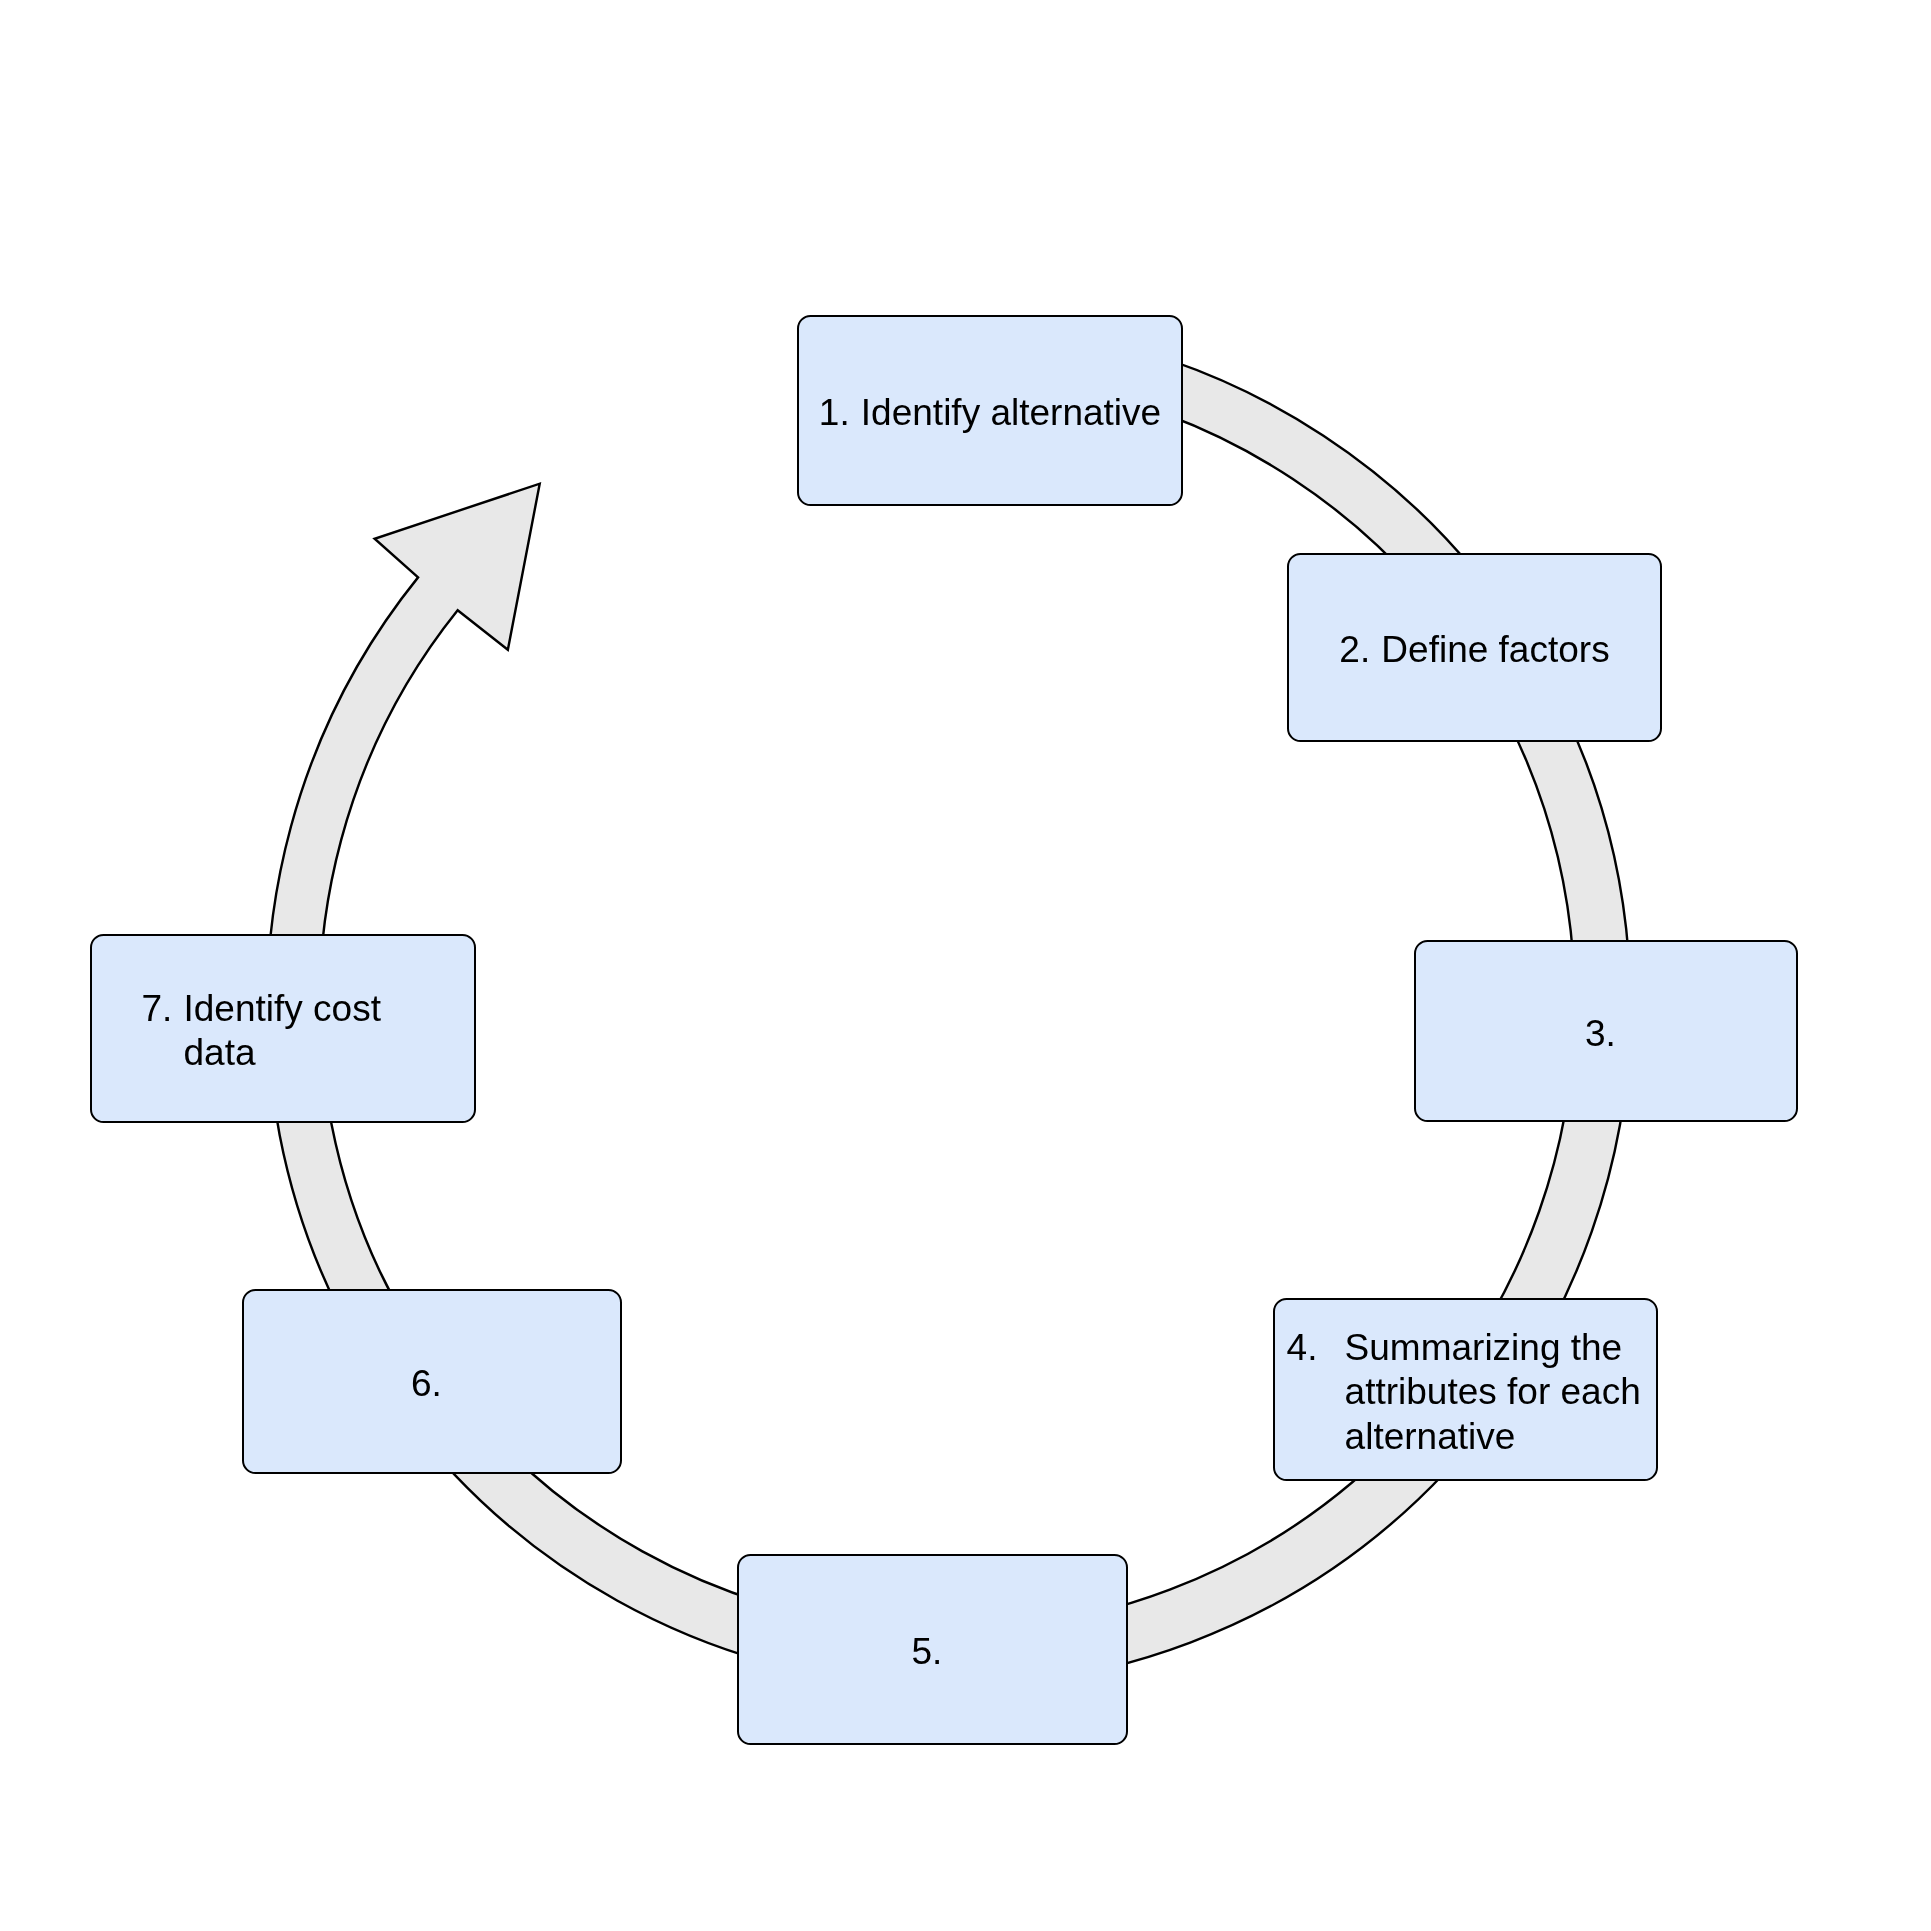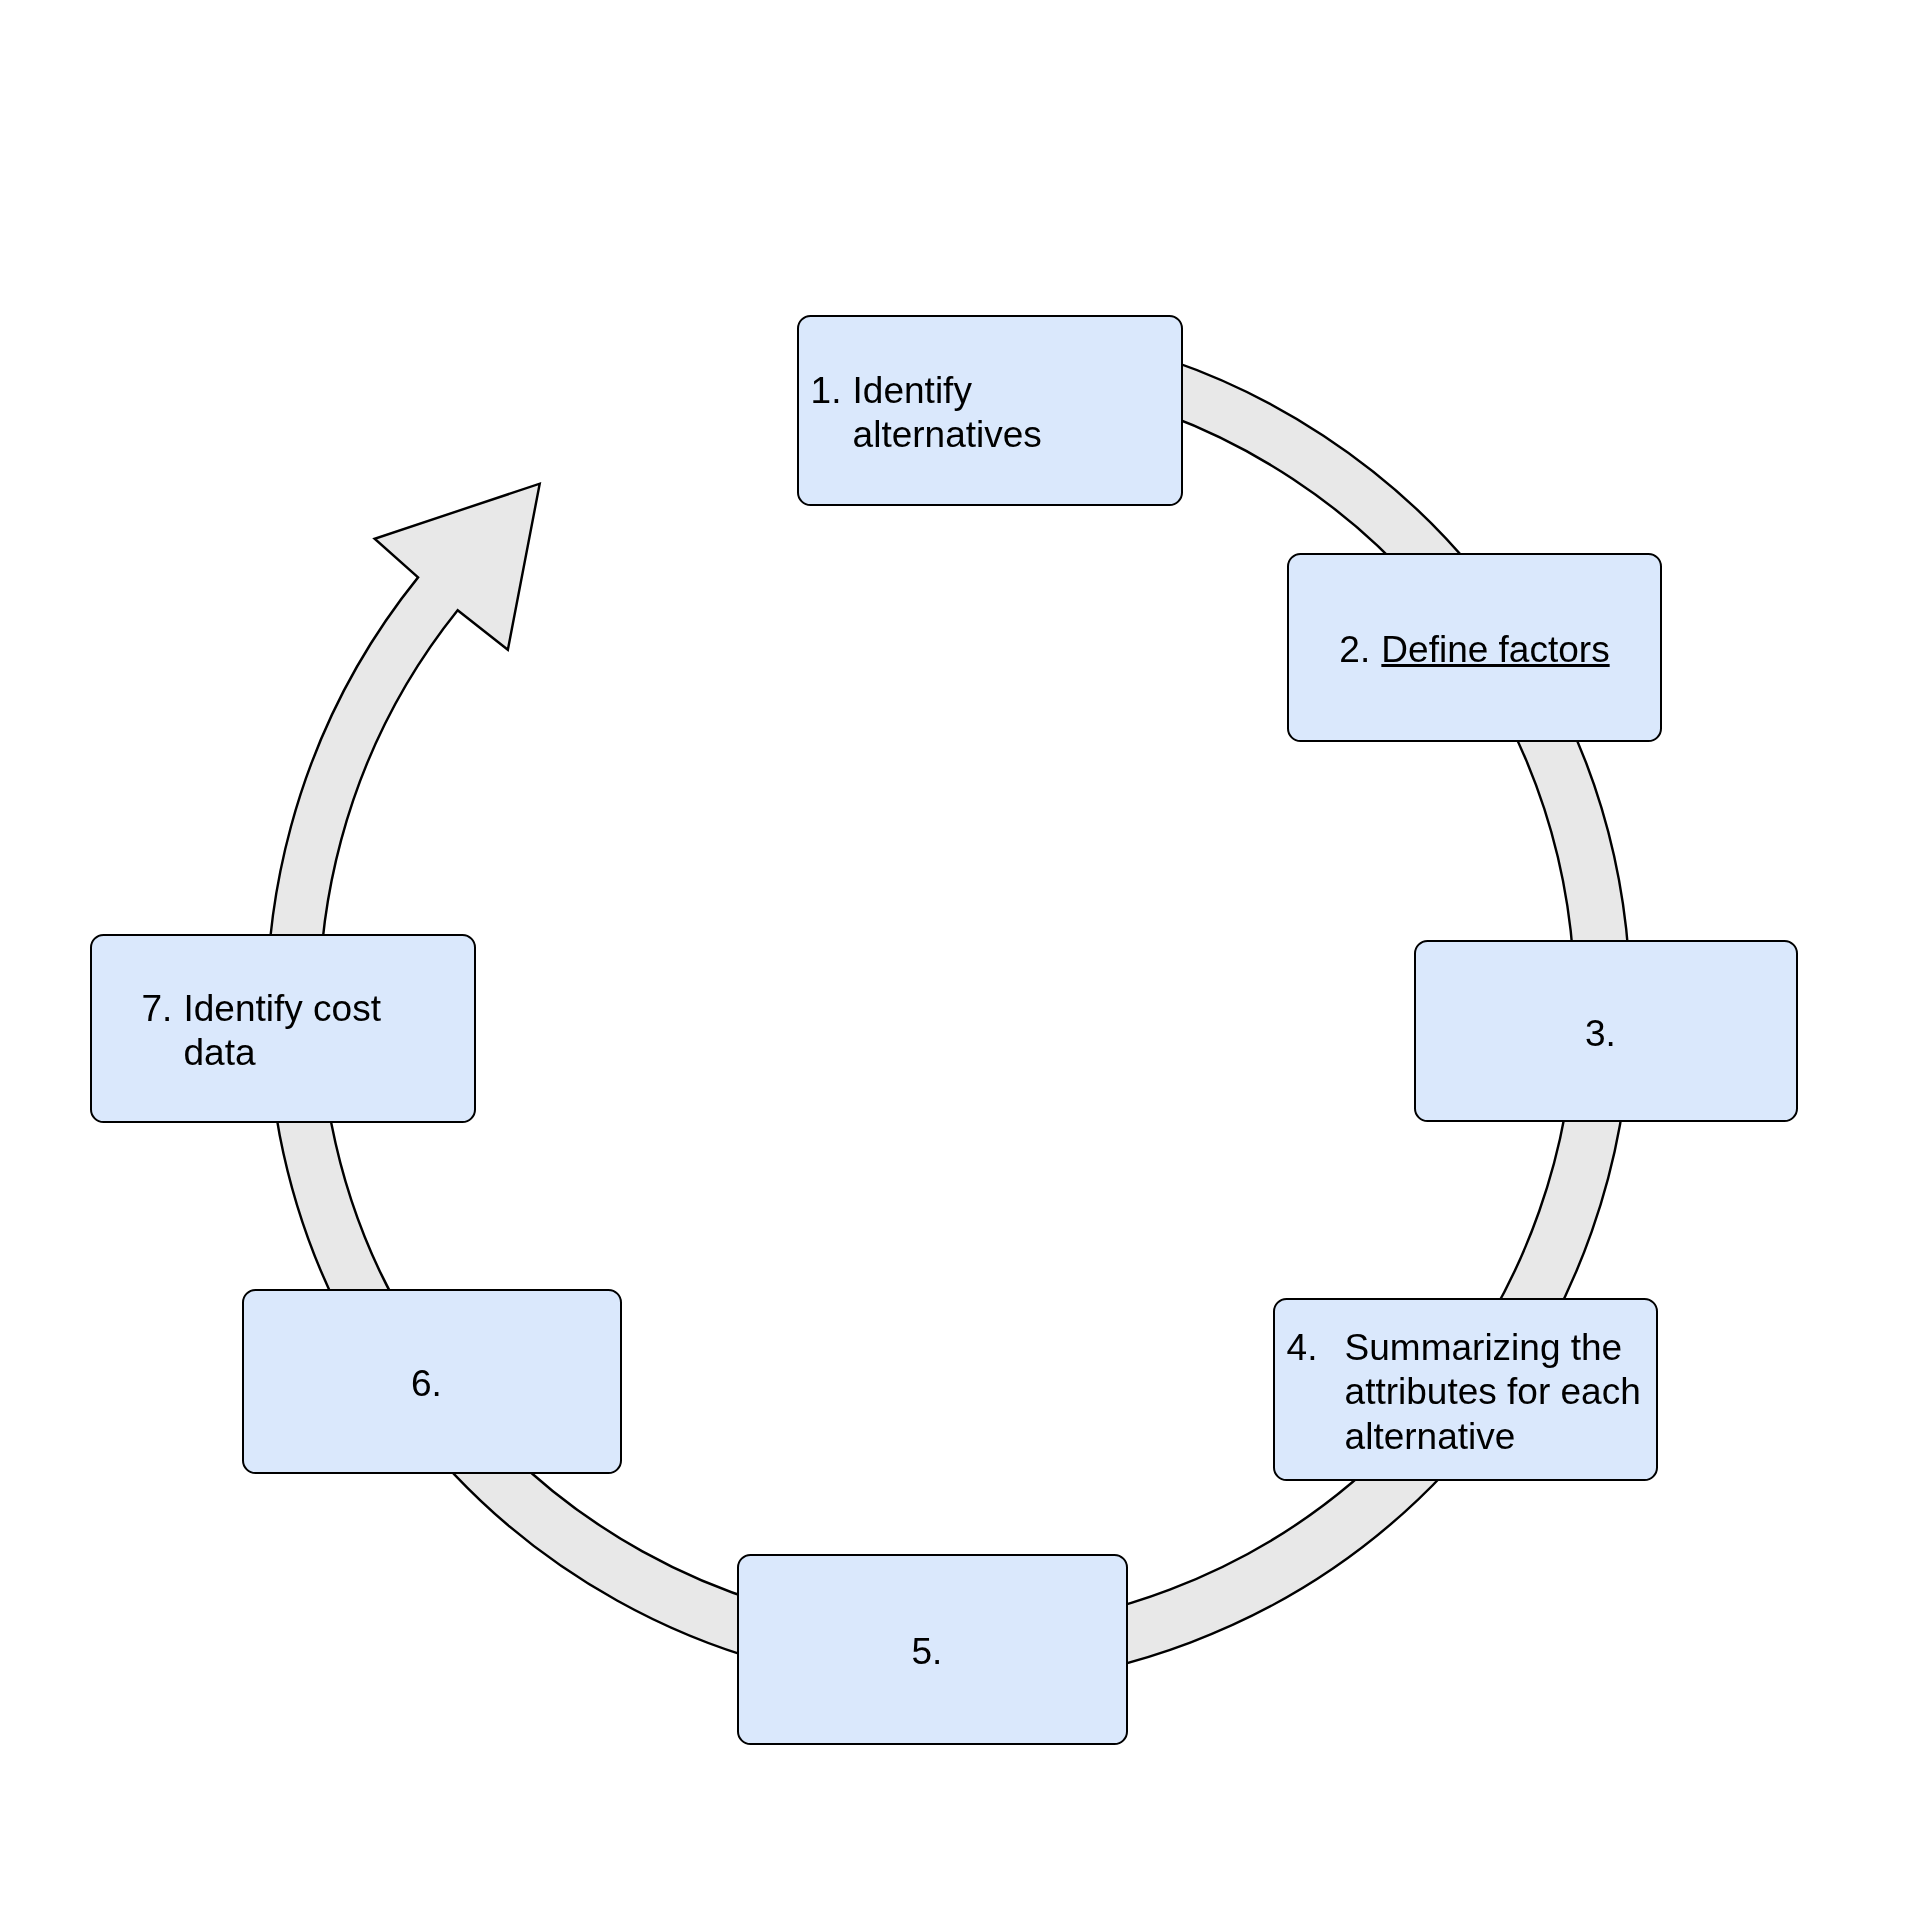--- a/index.html
+++ b/index.html
@@ -58,21 +58,21 @@
   
   .b1 { left: 797px;  top: 315px;  width: 386px; height: 191px; }
   .b2 { left: 1287px; top: 553px;  width: 375px; height: 189px; }
   .b3 { left: 1414px; top: 940px;  width: 384px; height: 182px; }
   .b4 { left: 1273px; top: 1298px; width: 385px; height: 183px; }
   .b5 { left: 737px;  top: 1554px; width: 391px; height: 191px; }
   .b6 { left: 242px;  top: 1289px; width: 380px; height: 185px; }
   .b7 { left: 90px;   top: 934px;  width: 386px; height: 189px; }
   
   .b1 .txt { max-width: 328px; }
-  .b2 .txt { max-width: 299px; text-decoration: underline; }
+  .b2 .txt { max-width: 299px; }
   .b3 .txt { max-width: 251px; }
   .b4 .txt { max-width: 301px; margin-left: 16px; }
   .b5 .txt { max-width: 212px; }
   .b6 .txt { max-width: 275px; }
   .b7 .txt { max-width: 241px; }
 </style>
 </head>
 <body>
 
 <div class="canvas">
@@ -84,21 +84,21 @@
          L 559 501
          L 526 673
          L 474 632
          A 650 650 0 1 0 1091 398
          Z"></path>
   </svg>
 
   <div class="step-box b1">
     <div class="label">
       <span class="num">1.</span>
-      <span class="txt">Identify alternatives</span>
+      <span class="txt">Identify alternative</span>
     </div>
   </div>
 
   <div class="step-box b2">
     <div class="label">
       <span class="num">2.</span>
       <span class="txt">Define factors</span>
     </div>
   </div>
 

